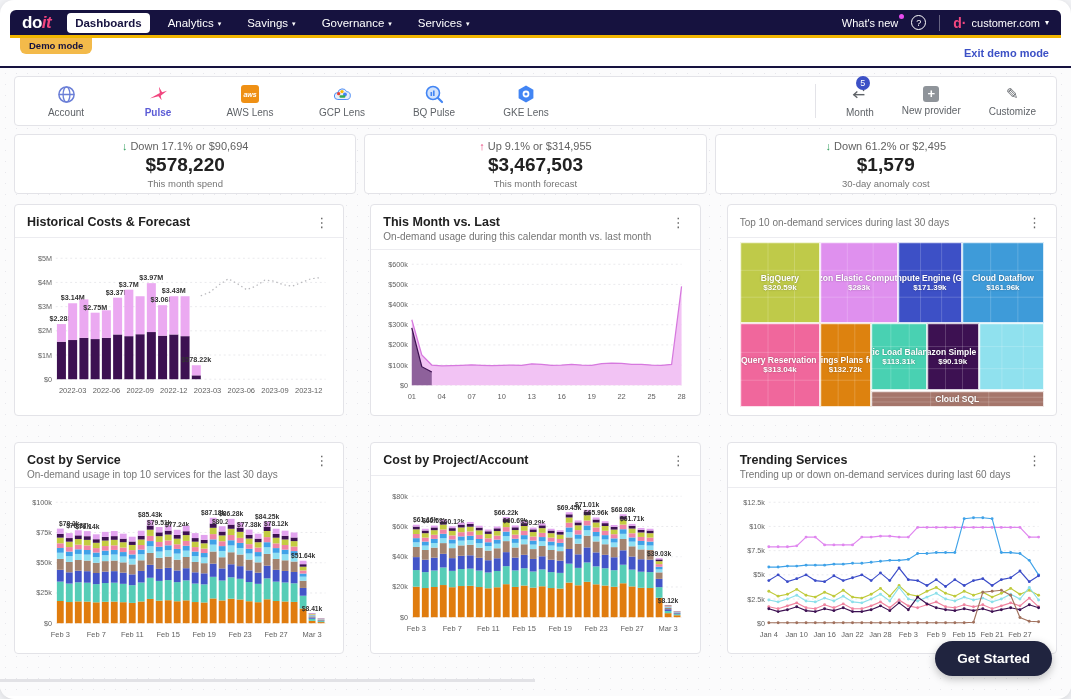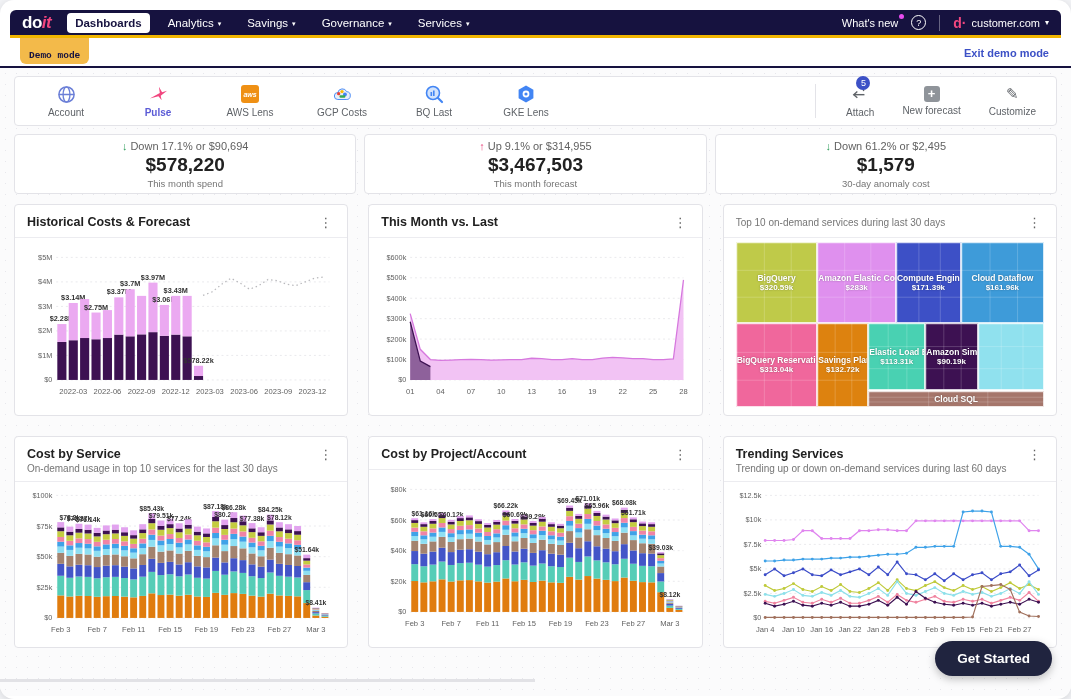--- a/index.html
+++ b/index.html
@@ -23,21 +23,21 @@
              background:#e84cf0; }
   .help-circle { width:15px; height:15px; border:1.3px solid #fff; border-radius:50%;
                  display:flex; align-items:center; justify-content:center; font-size:9px; cursor:pointer; }
   .nav-divider { width:1px; height:16px; background:rgba(255,255,255,.35); }
   .avatar-d { color:#f1467f; font-weight:800; font-size:14px; }
   .account { font-size:11px; display:flex; align-items:center; gap:5px; cursor:pointer; }
 
   
   .demo-row { position:relative; height:28px; background:#fff; }
   .demo-badge { position:absolute; left:20px; top:0; background:#f3ba4a; color:#16123f;
-                font-size:9.5px; font-weight:bold; padding:12px 9px 3px; border-radius:0 0 6px 6px;font-family:Liberation Mono, monospace; }
+                font-size:9.5px; font-weight:bold; padding:2px 9px 3px; border-radius:0 0 6px 6px; }
   .exit-demo { position:absolute; right:22px; top:9px; color:#3c50c6; font-size:11px;
                font-weight:bold; text-decoration:none; cursor:pointer; }
   .navy-rule { height:2px; background:#16123f; }
 
   
   .main { position:relative; height:calc(699px - 71px); background-color:#fbfbfc;
           background-image:radial-gradient(#e7e7ec 0.9px, transparent 1px); background-size:11px 11px;
           padding:8px 14px 0; overflow:hidden; }
   .card { background:#fff; border:1px solid #e3e3e8; border-radius:4px; }
 
@@ -62,33 +62,33 @@
   
   .stats-row { display:grid; grid-template-columns:1fr 1fr 1fr; gap:8px; margin-top:8px; }
   .stat-card { height:60px; display:flex; flex-direction:column; align-items:center;
                justify-content:center; gap:2px; }
   .stat-delta { font-size:11px; color:#616161; display:flex; gap:3px; align-items:center; }
   .arrow-green { color:#2e9e5b; } .arrow-red { color:#e9457c; }
   .stat-value { font-size:19px; font-weight:bold; color:#212121; }
   .stat-caption { font-size:9.5px; color:#757575; }
 
   
-  .charts-grid { display:grid; grid-template-columns:1fr 1fr 1fr; gap:20px; margin-top:10px; }
+  .charts-grid { display:grid; grid-template-columns:1fr 1fr 1fr; gap:26px; margin-top:10px; }
   .chart-card { height:212px; padding:10px 12px 8px; display:flex; flex-direction:column; }
   .chart-head { display:flex; align-items:flex-start; }
   .chart-titles { flex:1; }
   .chart-title { font-size:12.5px; font-weight:bold; color:#212121; }
   .chart-sub { font-size:10px; color:#757575; margin-top:2px; }
   .kebab { color:#616161; font-size:13px; cursor:pointer; padding:0 3px; }
   .chart-rule { height:1px; background:#ececf0; margin:7px -12px 4px; }
   .chart-body { flex:1; position:relative; }
   .chart-body svg { display:block; }
 
   
-  .tile { position:absolute; overflow:hidden; display:flex; flex-direction:column; 
+  .tile { position:absolute; overflow:hidden; display:flex; flex-direction:column; align-items:center;
           justify-content:center; color:#fff; text-align:center; cursor:pointer;
           border:1px solid rgba(255,255,255,.8);
           background-image:linear-gradient(rgba(255,255,255,.18) 1px, transparent 1px),
                            linear-gradient(90deg, rgba(255,255,255,.18) 1px, transparent 1px);
           background-size:34% 34%; }
   .tile .t-label { font-size:8.5px; font-weight:bold; text-shadow:0 0 2px rgba(0,0,0,.35); white-space:nowrap; }
   .tile .t-value { font-size:8px; text-shadow:0 0 2px rgba(0,0,0,.35);font-weight:bold; }
 
   
   .hscrollbar { position:absolute; left:0; bottom:14px; width:535px; height:3px; background:#e2e2e6; }
@@ -184,32 +184,32 @@
         <div class="lens-tab">
           <span class="lens-icon">
             <svg width="21" height="21" viewBox="0 0 24 24">
                 <path d="M7 18 a4.2 4.2 0 0 1 0-8.4 a5.6 5.6 0 0 1 10.6-1 a4.6 4.6 0 0 1-.6 9.4 Z" fill="#e9eef7" stroke="#4285f4" stroke-width="1.1"></path>
                 <circle cx="8" cy="11" r="2" fill="#ea4335"></circle>
                 <circle cx="12" cy="8.5" r="2" fill="#fbbc04"></circle>
                 <circle cx="15.5" cy="12" r="2.3" fill="#4285f4"></circle>
                 <rect x="9" y="13" width="7" height="3" rx="1.2" fill="#34a853"></rect>
               </svg>
           </span>
-          <span class="lens-label">GCP Costs</span>
+          <span class="lens-label">GCP Lens</span>
         </div>
         <div class="lens-tab">
           <span class="lens-icon">
             <svg width="20" height="20" viewBox="0 0 20 20">
                 <circle cx="9" cy="9" r="6.5" fill="#d2e3fc" stroke="#4285f4" stroke-width="1.6"></circle>
                 <rect x="6.5" y="8" width="1.6" height="4" fill="#4285f4"></rect>
                 <rect x="9" y="6.5" width="1.6" height="5.5" fill="#4285f4"></rect>
                 <line x1="14" y1="14" x2="18" y2="18" stroke="#4285f4" stroke-width="2.2" stroke-linecap="round"></line>
               </svg>
           </span>
-          <span class="lens-label">BQ Last</span>
+          <span class="lens-label">BQ Pulse</span>
         </div>
         <div class="lens-tab">
           <span class="lens-icon">
             <svg width="20" height="20" viewBox="0 0 20 20">
                 <polygon points="10,1.5 17.4,5.7 17.4,14.3 10,18.5 2.6,14.3 2.6,5.7" fill="#4285f4"></polygon>
                 <circle cx="10" cy="10" r="3.4" fill="#fff"></circle>
                 <circle cx="10" cy="10" r="1.6" fill="#4285f4"></circle>
               </svg>
           </span>
           <span class="lens-label">GKE Lens</span>
@@ -220,25 +220,25 @@
         <div class="tb-action">
           <span class="count-badge">5</span>
           <span>
             <svg width="18" height="16" viewBox="0 0 20 18">
                 <line x1="3" y1="12" x2="15" y2="12" stroke="#5f6368" stroke-width="1.6"></line>
                 <polyline points="7,8.5 3,12 7,15.5" fill="none" stroke="#5f6368" stroke-width="1.6"></polyline>
                 <line x1="14" y1="2" x2="14" y2="8" stroke="#5f6368" stroke-width="1.6"></line>
                 <line x1="11" y1="5" x2="17" y2="5" stroke="#5f6368" stroke-width="1.6"></line>
               </svg>
           </span>
-          <span class="tb-label">Attach</span>
+          <span class="tb-label">Month</span>
         </div>
         <div class="tb-action">
           <span class="nd-icon">+</span>
-          <span class="tb-label">New forecast</span>
+          <span class="tb-label">New provider</span>
         </div>
         <div class="tb-action">
           <span class="pencil">✎</span>
           <span class="tb-label">Customize</span>
         </div>
       </div>
     </section>
 
     <section class="stats-row">
       <div class="card stat-card">
@@ -335,20 +335,21 @@
               <text x="176.35416666666666" y="116.4344" text-anchor="middle" font-size="7.5" fill="#333" font-family="Liberation Sans, sans-serif" font-weight="bold">$578.22k</text>
               <polyline points="181.0,47.1 190.6,43.3 200.1,35.7 209.7,29.4 219.2,34.5 228.8,40.8 238.3,37.0 247.9,30.7 257.4,31.9 267.0,35.7 276.5,37.0 286.1,33.2 295.6,29.4 305.1,28.2" fill="none" stroke="#b9b9bd" stroke-width="1.3" stroke-dasharray="1.5 3"></polyline>
             </svg>
           </div>
       </div>
 
       <div class="card chart-card">
         <div class="chart-head">
           <div class="chart-titles">
             <div class="chart-title">This Month vs. Last</div>
+            <div class="chart-sub">On-demand usage during this calendar month vs. last month</div>
           </div>
           <span class="kebab">⋮</span>
         </div>
         <div class="chart-rule"></div>
         <div class="chart-body">
             <svg viewBox="0 0 317 154" width="100%" height="100%">
               <line x1="30" y1="134" x2="311" y2="134" stroke="#e4e4e8" stroke-width="0.8" stroke-dasharray="2 3"></line>
               <text x="26" y="136.6" text-anchor="end" font-size="7.5" fill="#616161" font-family="Liberation Sans, sans-serif" font-weight="normal">$0</text>
               <line x1="30" y1="113" x2="311" y2="113" stroke="#e4e4e8" stroke-width="0.8" stroke-dasharray="2 3"></line>
               <text x="26" y="115.6" text-anchor="end" font-size="7.5" fill="#616161" font-family="Liberation Sans, sans-serif" font-weight="normal">$100k</text>

